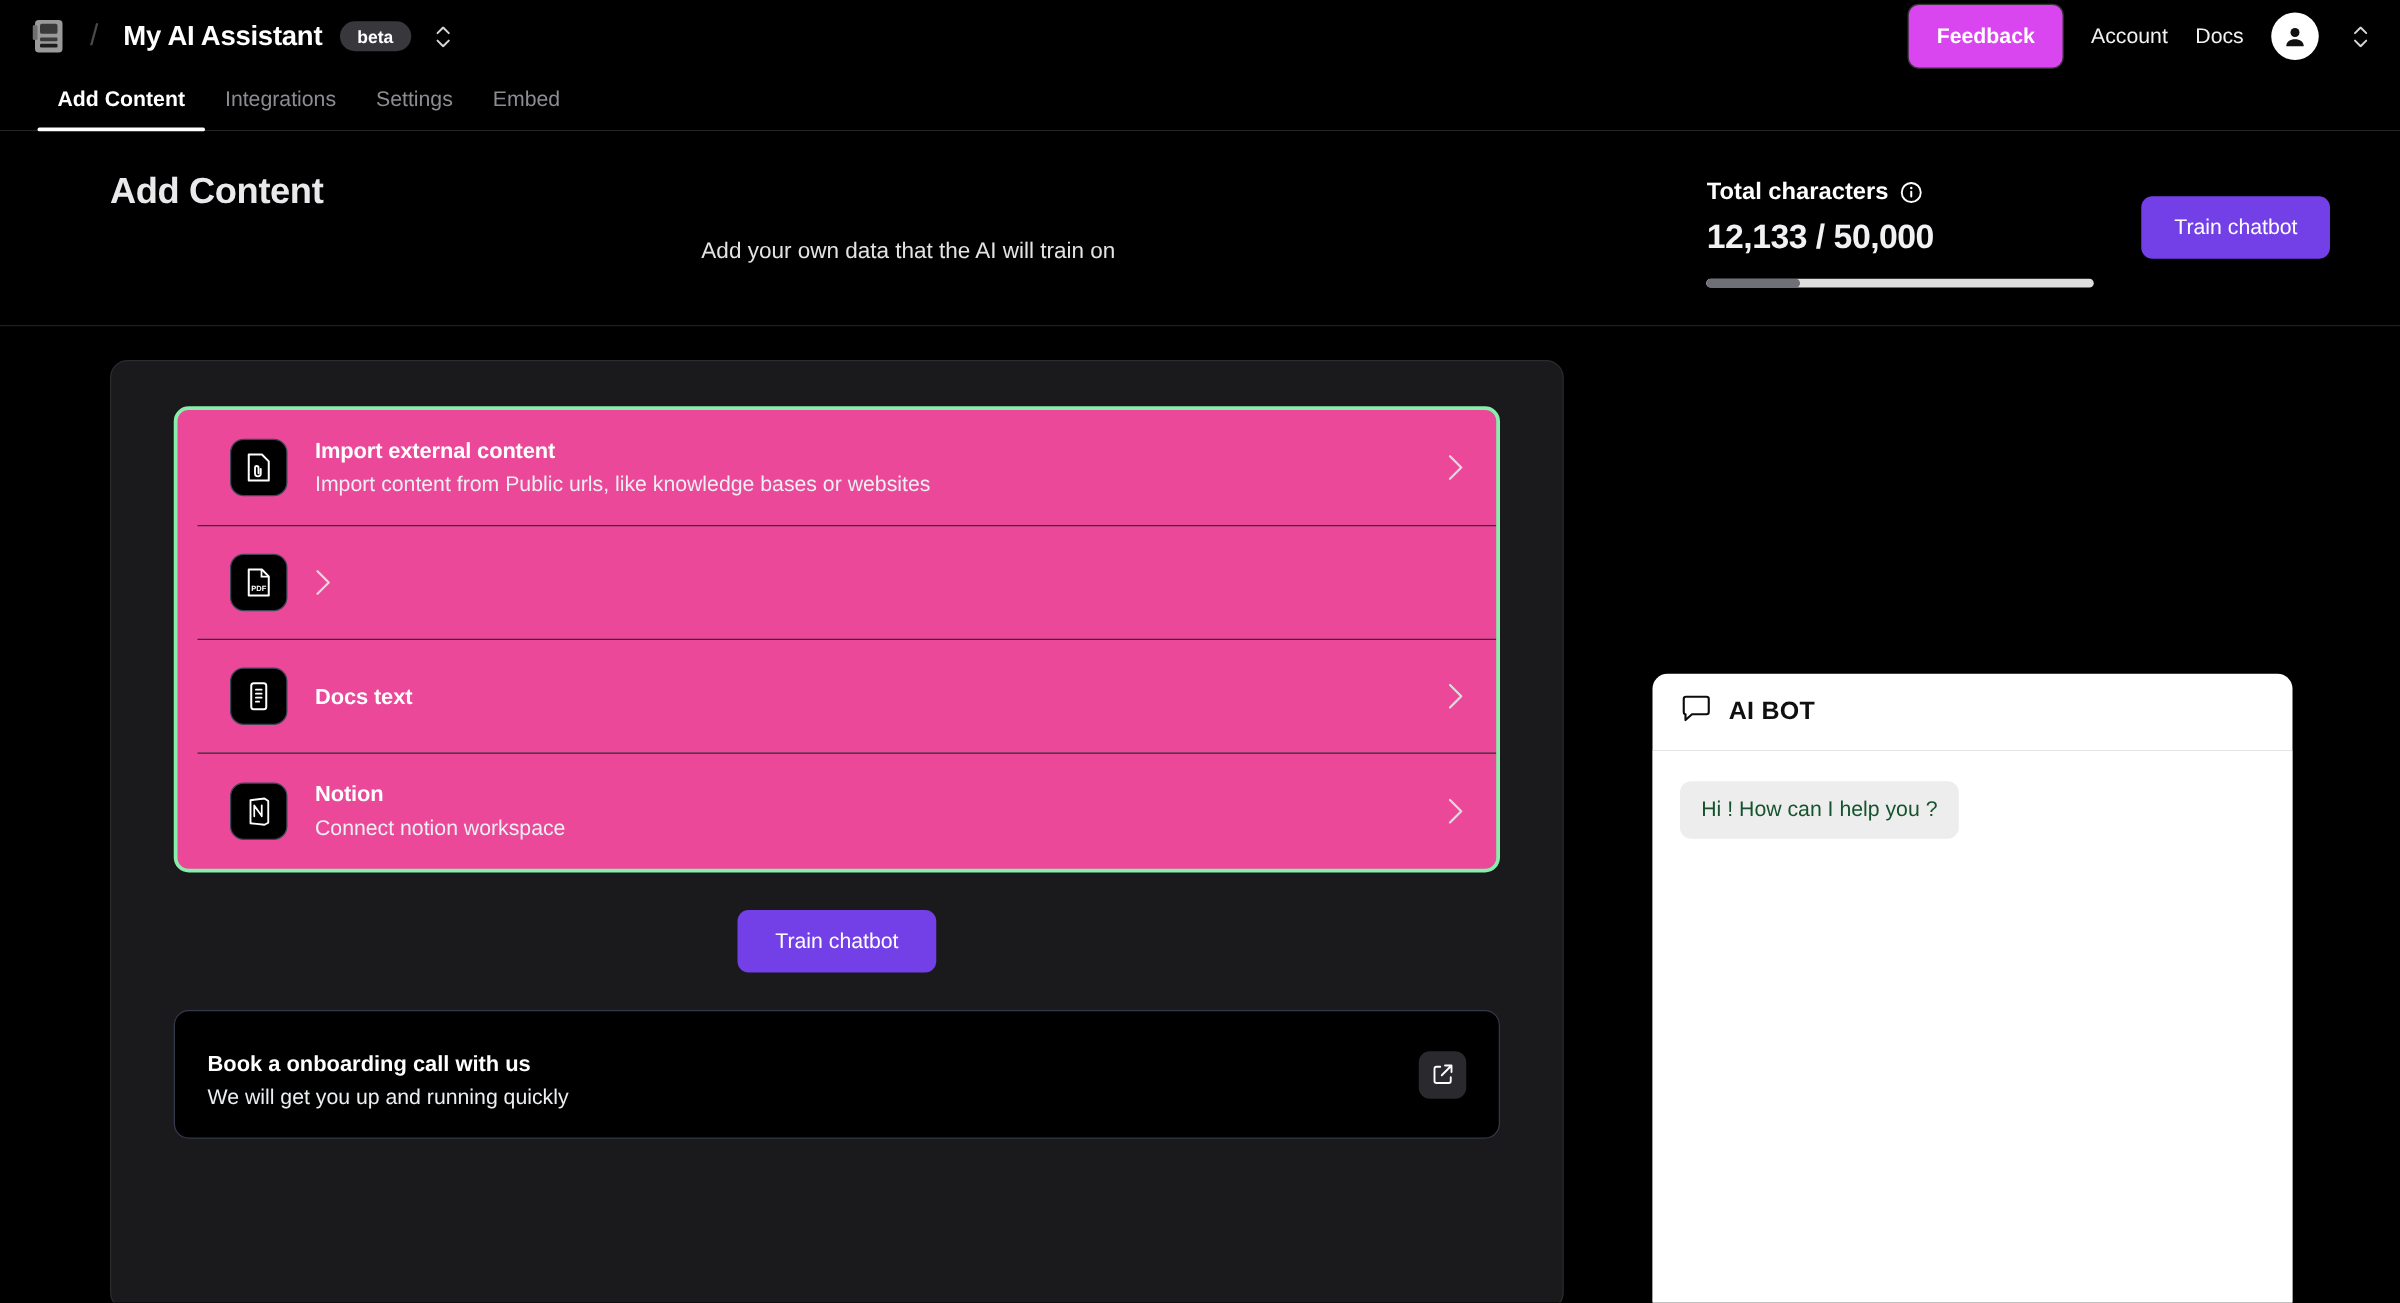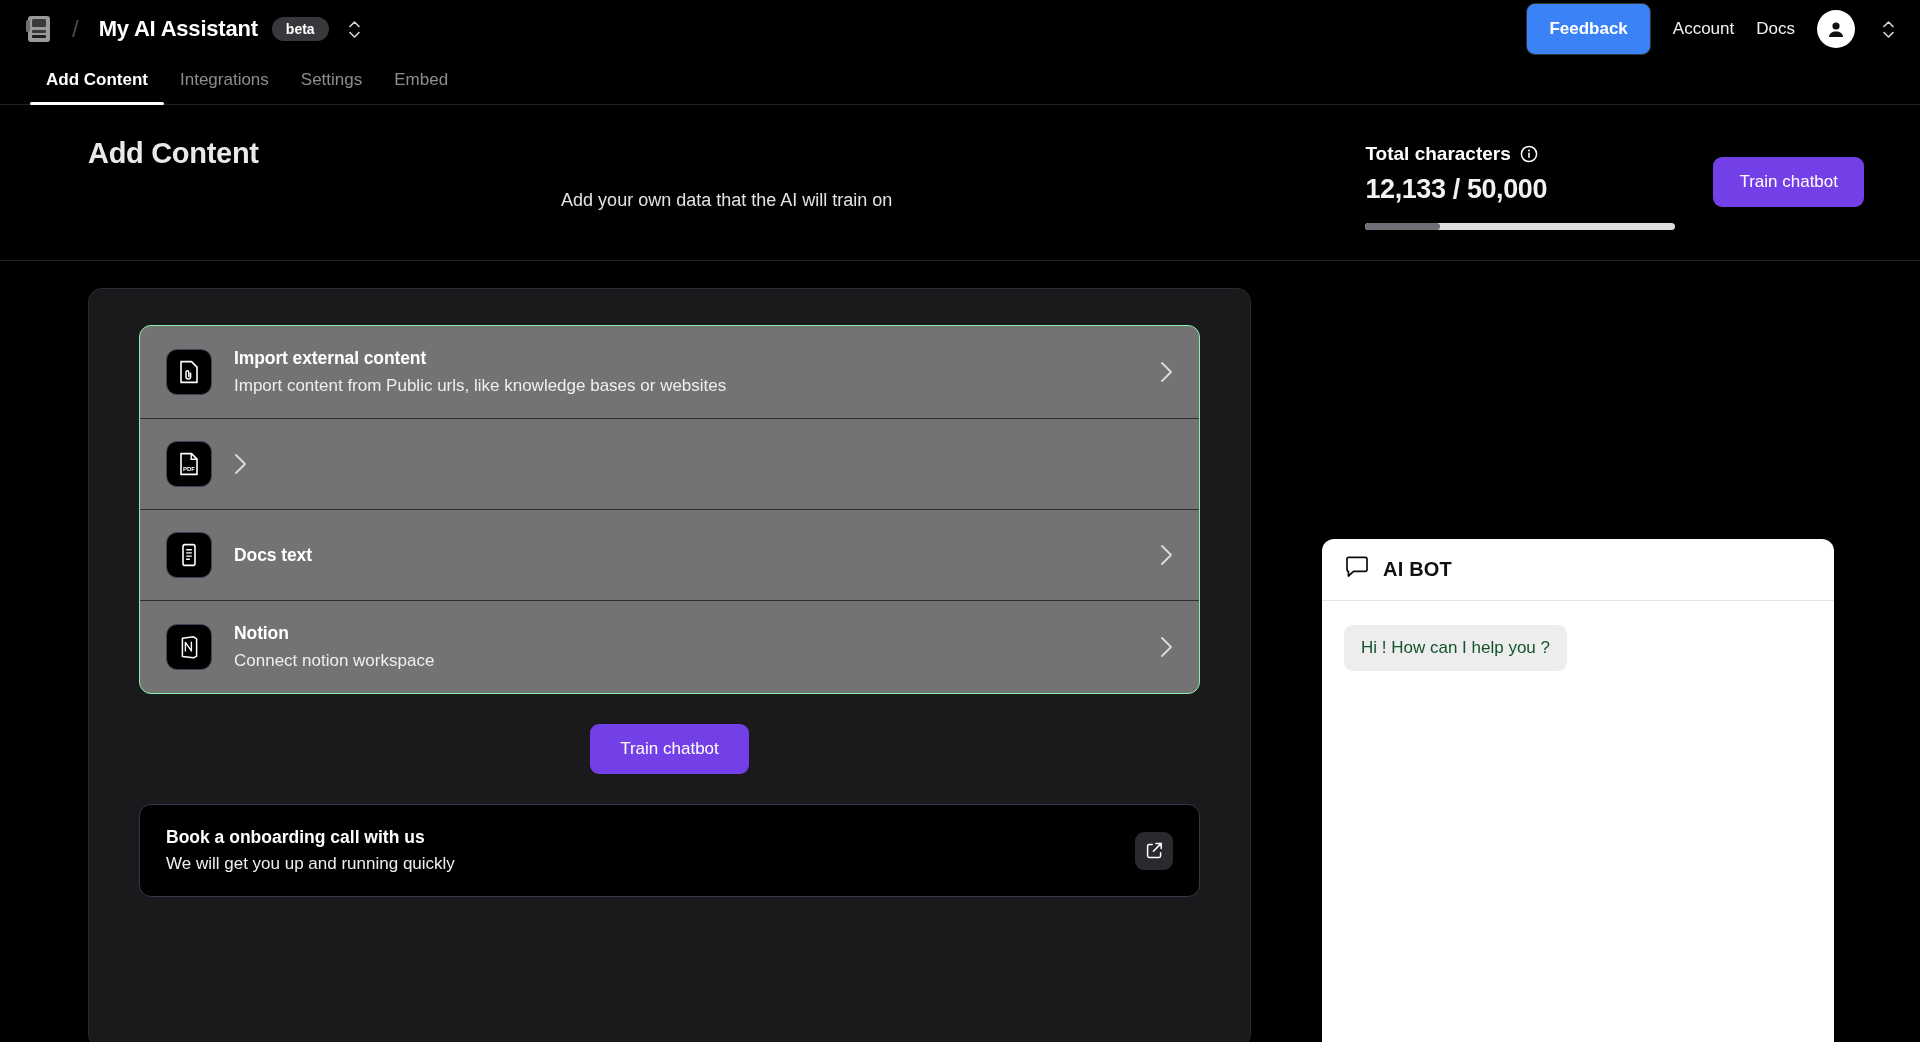--- a/index.html
+++ b/index.html
@@ -32,21 +32,21 @@
   .updown {
     display: inline-flex; flex-direction: column; align-items: center;
     gap: 3px; margin-left: 6px; color:#d6d6d6;
   }
   .updown svg { display:block; }
 
   .topbar-right {
     margin-left: auto; display: flex; align-items: center; gap: 22px;
   }
   .feedback-btn {
-    border: 1px solid #343434; background: #3b82f6; color: #fff;
+    border: 1px solid #343434; background: #d946ef; color: #fff;
     font-size: 17px; font-weight: 700; border-radius: 9px;
     padding: 15px 22px; cursor: pointer;
   }
   .nav-link { font-size: 17px; color: #f2f2f2; cursor: pointer; font-weight:400;}
   .avatar {
     width: 38px; height: 38px; border-radius: 50%; background: #fff;
     display:flex; align-items:center; justify-content:center; cursor:pointer;
   }
 
   
@@ -101,24 +101,25 @@
     background: #1a1a1d;
     border: 1px solid #2b2b30;
     border-radius: 14px;
     margin: 27px 0 0 88px;
     width: 1163px;
     height: 760px;
     padding: 36px 50px 0 50px;
   }
 
   .options-list {
-    border: 1px solid #86efac;
+    border: 3px solid #86efac;
     border-radius: 12px;
-    background: #737373;
+    background: #ec4899;
     overflow: hidden;
+    padding-left: 16px;
   }
   .option-row {
     display: flex; align-items: center; gap: 22px;
     padding: 22px 26px; cursor: pointer;
     border-bottom: 1px solid #2e2e33;
     min-height: 89px;
   }
   .option-row:last-child { border-bottom: none; }
   .opt-icon {
     width: 46px; height: 46px; min-width:46px;
@@ -142,21 +143,21 @@
     font-size: 17px; font-weight: 500; padding: 15px 30px; cursor: pointer;
   }
 
   .onboard-card {
     margin-top: 30px;
     background:#000; border:1px solid #34384a; border-radius: 12px;
     padding: 22px 26px; display:flex; align-items:center;
     min-height: 76px;
   }
   .onboard-text { flex:1; }
-  .onboard-title { font-size:17.5px; font-weight:700; color:#fff; }
+  .onboard-title { font-size:17.5px; font-weight:700; color:#fff;margin-top:10px; }
   .onboard-sub { font-size:17px; color:#eceff2; margin-top:6px; }
   .onboard-btn {
     width: 38px; height: 38px; border-radius: 9px; background:#2a2a2e;
     display:flex; align-items:center; justify-content:center; cursor:pointer;
     border: none;
   }
 
   
   .chat-widget {
     position: absolute;

